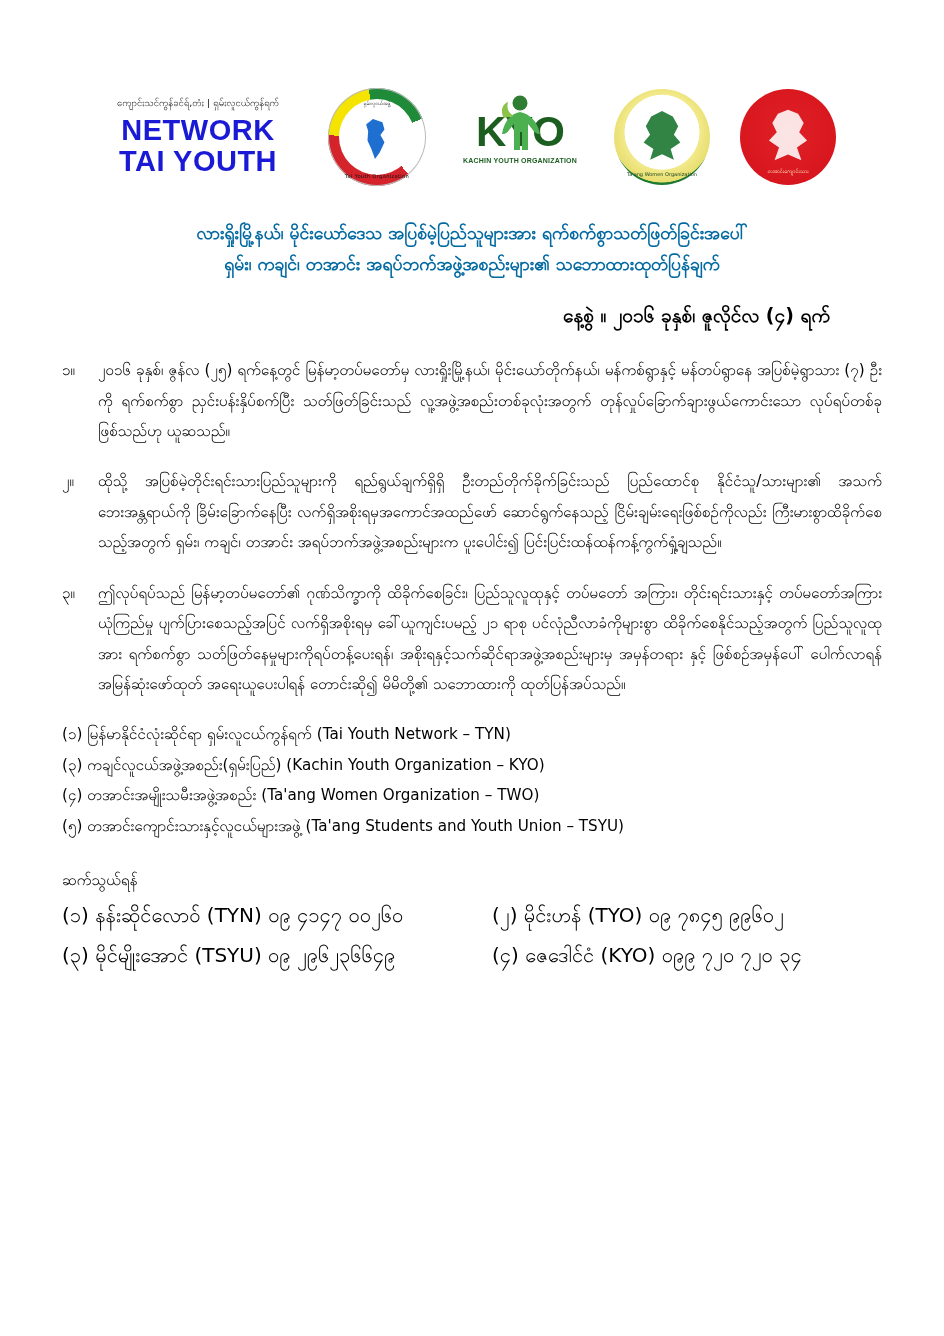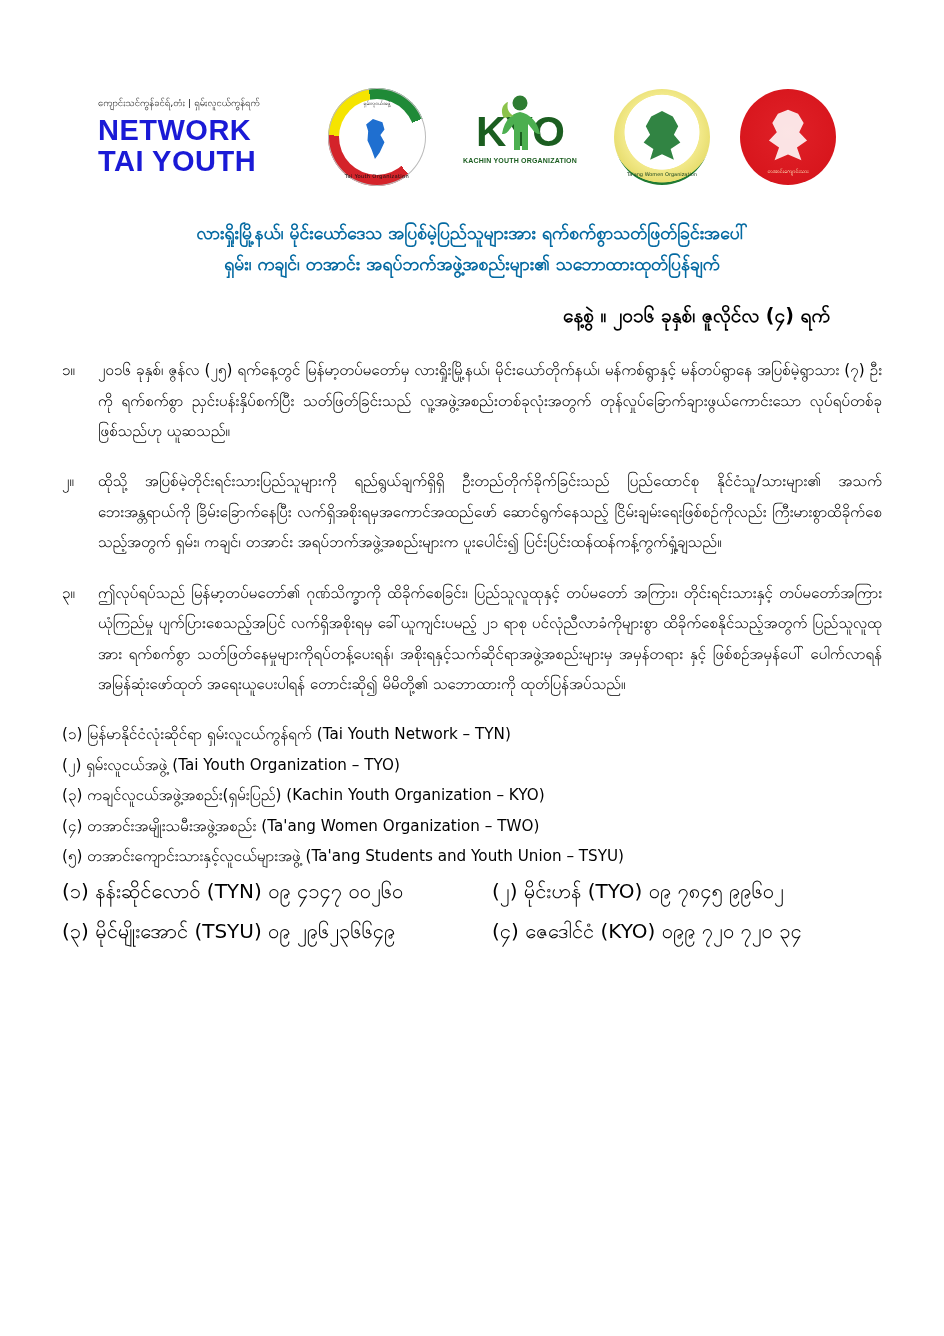--- a/index.html
+++ b/index.html
@@ -24,20 +24,21 @@
   }
 
   
   .logo-row {
     display: flex;
     align-items: center;
     justify-content: flex-start;
     gap: 30px;
     height: 118px;
     padding-left: 36px;
+    text-align: center;
   }
   .tyn-block {
     display: flex;
     flex-direction: column;
     justify-content: center;
     width: 200px;
   }
   .tyn-burmese {
     font-size: 9.5px;
     color: #111;
@@ -328,26 +329,26 @@
 
     <div class="para">
       <div class="num">၃။</div>
       <div class="txt">ဤလုပ်ရပ်သည် မြန်မာ့တပ်မတော်၏ ဂုဏ်သိက္ခာကို ထိခိုက်စေခြင်း၊ ပြည်သူလူထုနှင့် တပ်မတော် အကြား၊ တိုင်းရင်းသားနှင့် တပ်မတော်အကြား ယုံကြည်မှု ပျက်ပြားစေသည့်အပြင် လက်ရှိအစိုးရမှ ခေါ်ယူကျင်းပမည့် ၂၁ ရာစု ပင်လုံညီလာခံကိုများစွာ ထိခိုက်စေနိုင်သည့်အတွက် ပြည်သူလူထုအား ရက်စက်စွာ သတ်ဖြတ်နေမှုများကိုရပ်တန့်ပေးရန်၊ အစိုးရနှင့်သက်ဆိုင်ရာအဖွဲ့အစည်းများမှ အမှန်တရား နှင့် ဖြစ်စဉ်အမှန်ပေါ် ပေါက်လာရန်   အမြန်ဆုံးဖော်ထုတ် အရေးယူပေးပါရန် တောင်းဆို၍ မိမိတို့၏ သဘောထားကို ထုတ်ပြန်အပ်သည်။</div>
     </div>
 
   </div>
 
   <div class="sig-list">
     <div class="sig-item">(၁) မြန်မာနိုင်ငံလုံးဆိုင်ရာ ရှမ်းလူငယ်ကွန်ရက် (Tai Youth Network – TYN)</div>
-    <div class="sig-item">(၂) ရှမ်းလူငယ်အဖွဲ့ (Tai Youth Organization – TYO)</div>
     <div class="sig-item">(၃) ကချင်လူငယ်အဖွဲ့အစည်း(ရှမ်းပြည်) (Kachin Youth Organization – KYO)</div>
     <div class="sig-item">(၄) တအာင်းအမျိုးသမီးအဖွဲ့အစည်း (Ta'ang Women Organization – TWO)</div>
     <div class="sig-item">(၅) တအာင်းကျောင်းသားနှင့်လူငယ်များအဖွဲ့ (Ta'ang Students and Youth Union – TSYU)</div>
   </div>
 
+  <div class="contact-heading">ဆက်သွယ်ရန်</div>
   <div class="contact-grid">
     <div class="contact-item">(၁) နန်းဆိုင်လောဝ် (TYN) ၀၉ ၄၁၄၇ ၀၀၂၆၀</div>
     <div class="contact-item">(၂) မိုင်းဟန် (TYO) ၀၉ ၇၈၄၅ ၉၉၆၀၂</div>
     <div class="contact-item">(၃) မိုင်မျိုးအောင် (TSYU) ၀၉ ၂၉၆၂၃၆၆၄၉</div>
     <div class="contact-item">(၄) ဇေဒေါင်ငံ (KYO) ၀၉၉ ၇၂၀ ၇၂၀ ၃၄</div>
     <div class="contact-item"></div>
   </div>
 
 </div>
 

